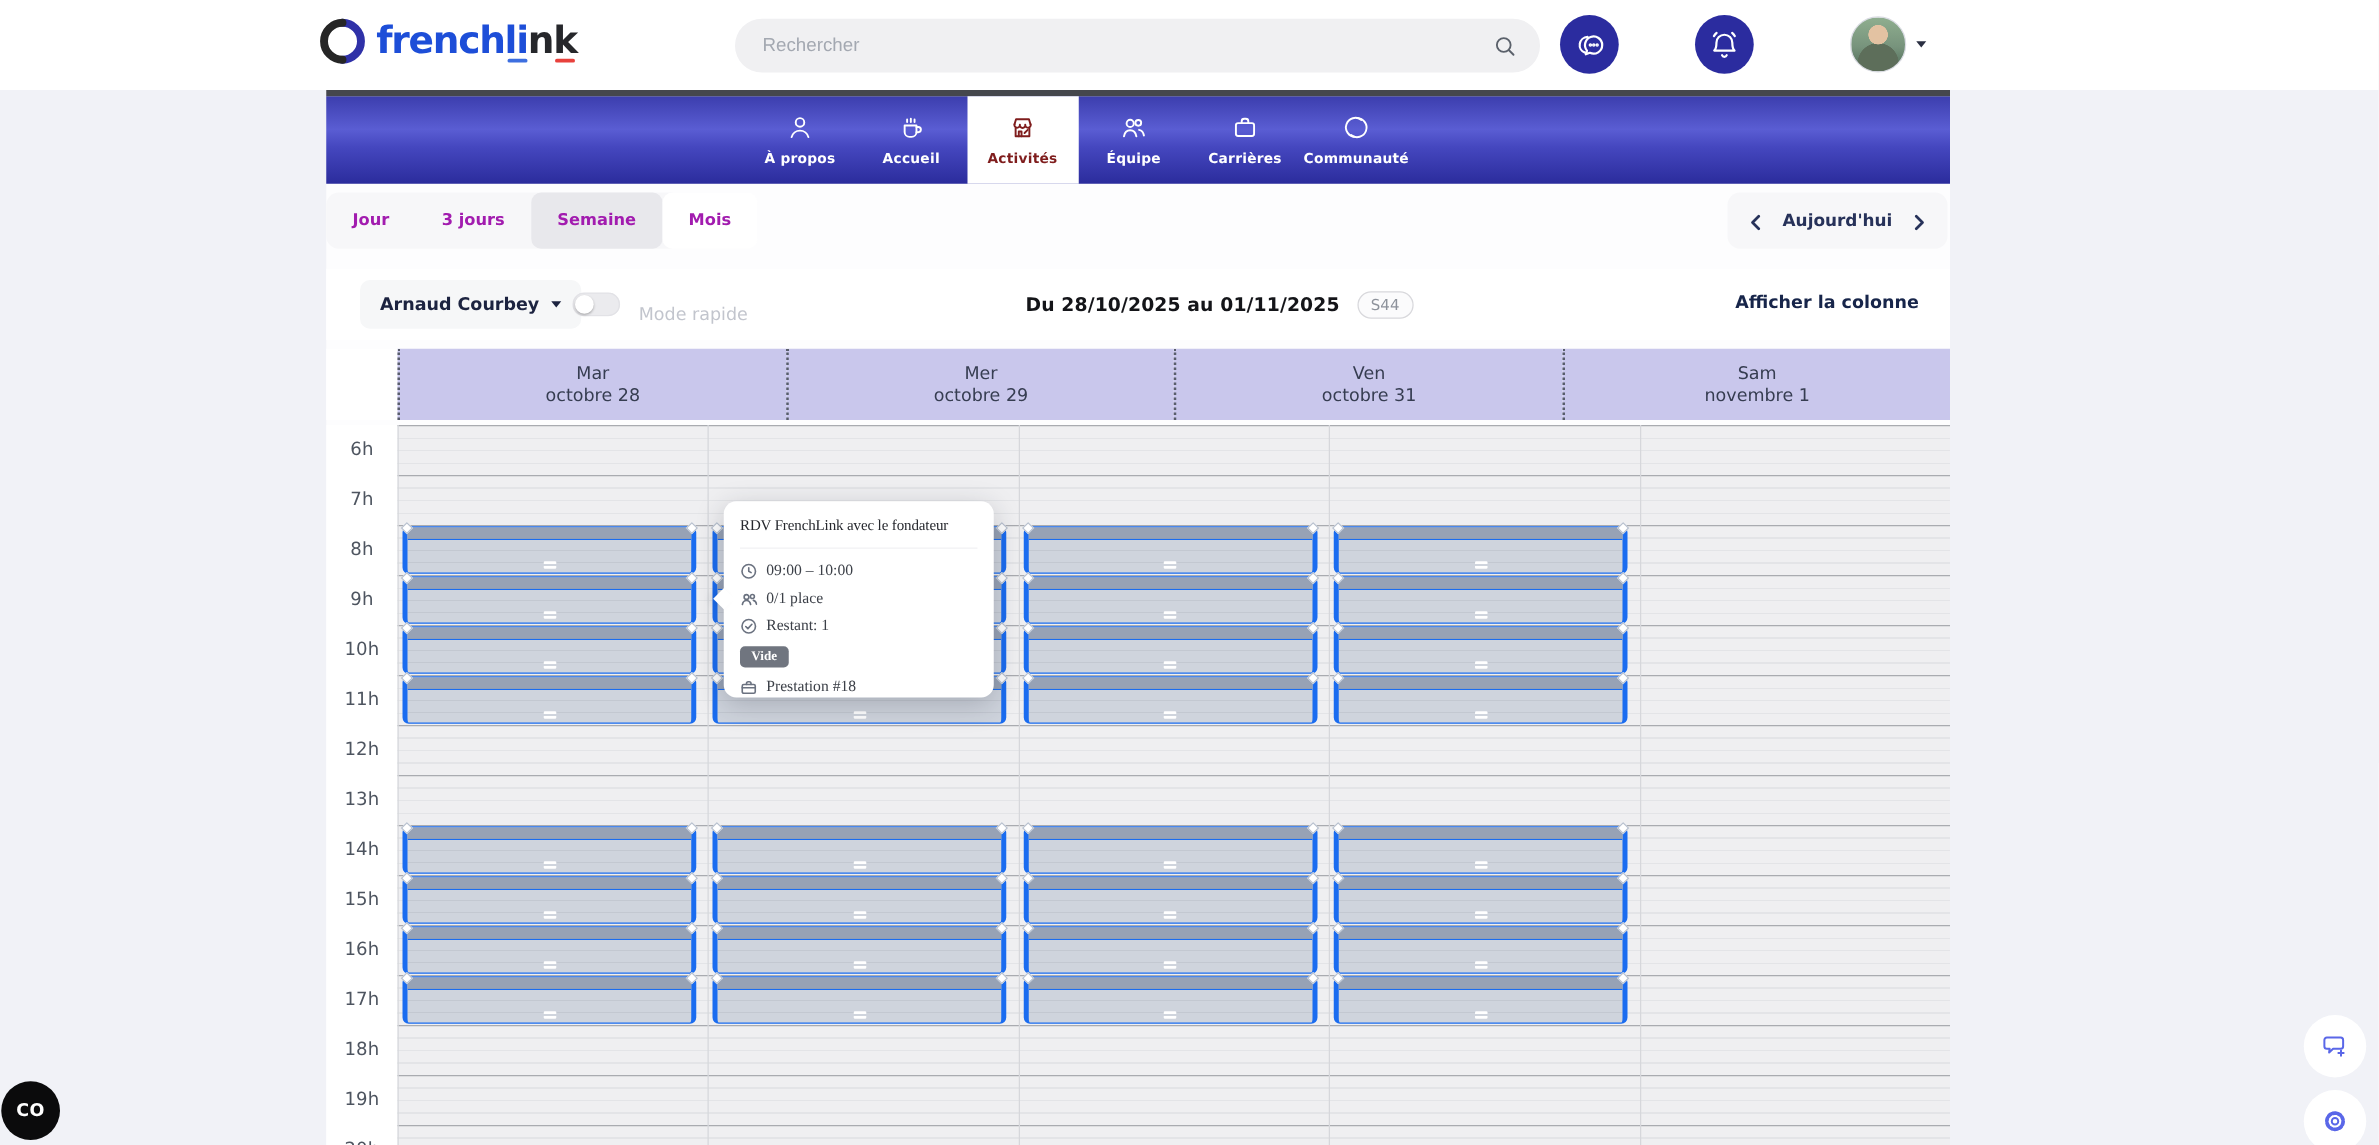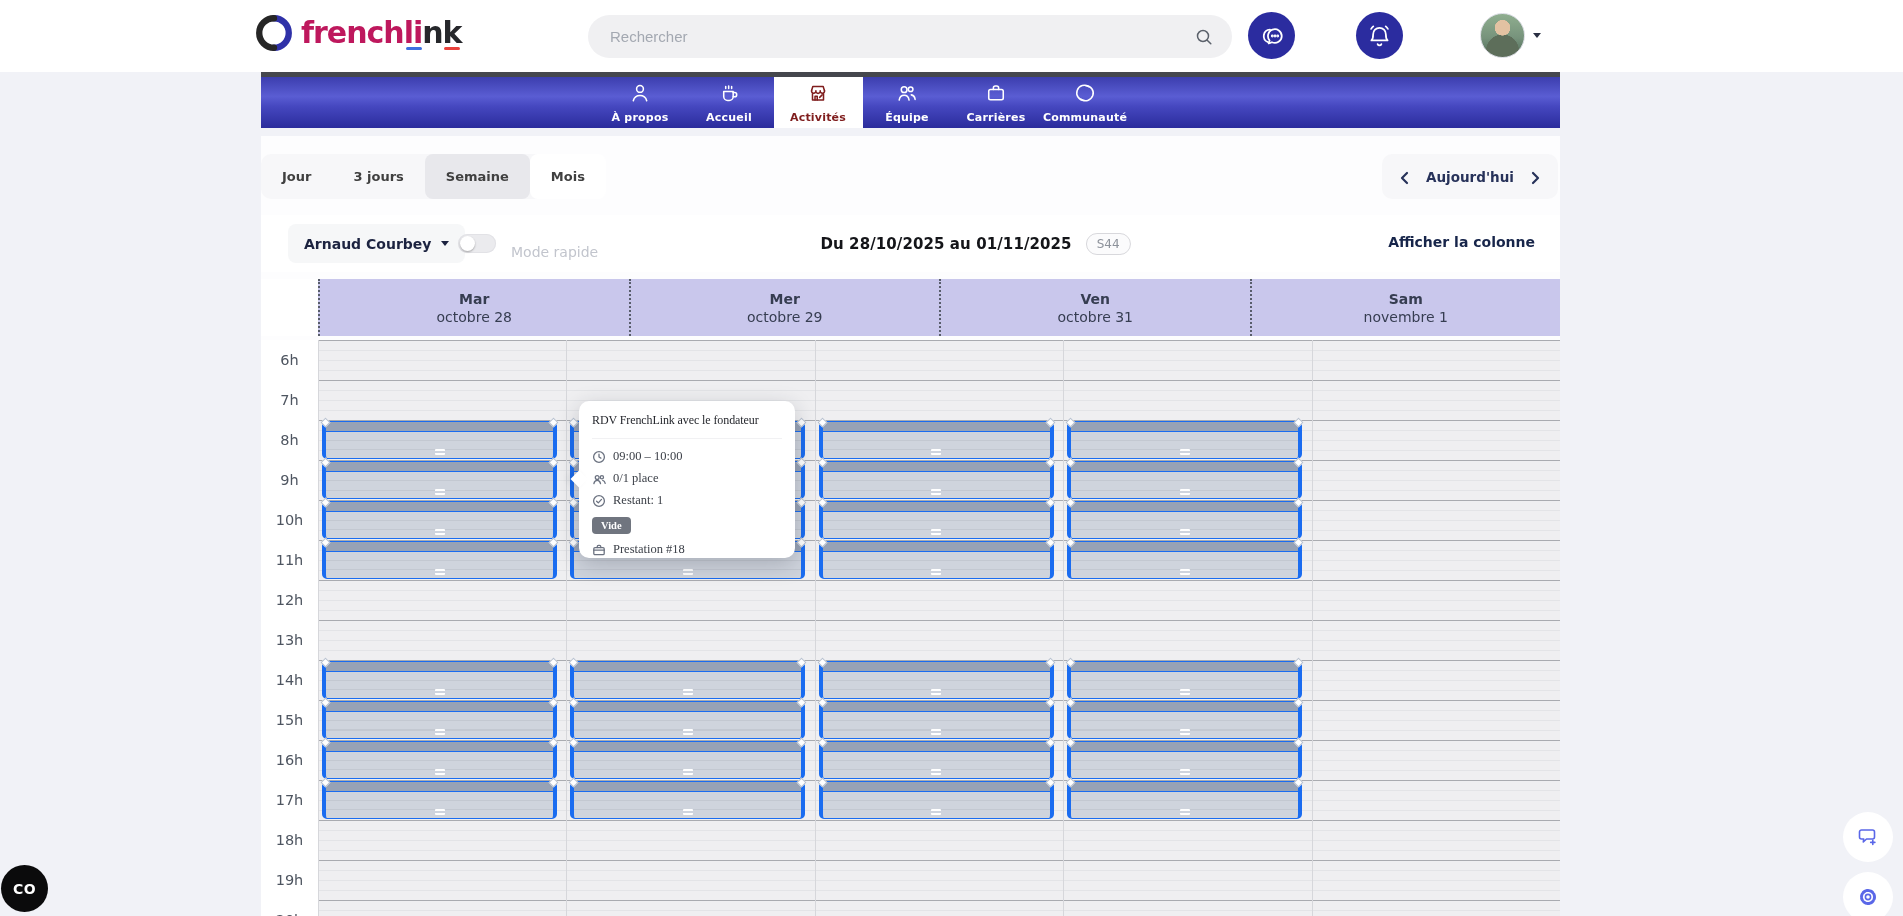--- a/index.html
+++ b/index.html
@@ -8,56 +8,56 @@
     position:relative; overflow:hidden;
     background:#f1f2f7;
     font-family:"DejaVu Sans", sans-serif;
   }
 
   
   .header { position:absolute; left:0; top:0; width:1903px; height:72px; background:#ffffff; z-index:20; }
   .brand { position:absolute; left:255px; top:14px; display:flex; align-items:center; gap:8px; }
   .brand-mark { width:38px; height:38px; }
   .brand-text { font-size:30px; font-weight:700; letter-spacing:-1px; position:relative; line-height:38px; }
-  .brand-p1 { color:#be185d; }
+  .brand-p1 { color:#1d4ed8; }
   .brand-p2 { color:#26272b; }
   .brand-underline { position:absolute; bottom:2px; height:3px; width:16px; border-radius:2px; }
   .brand-ul-blue { background:#3d6fe0; right:40px; }
   .brand-ul-red  { background:#e8413c; right:2px; }
 
   .search-bar { position:absolute; left:588px; top:15px; width:644px; height:43px; background:#f0f0f2; border-radius:22px; display:flex; align-items:center; padding:0 18px 0 22px; }
   .search-bar input { flex:1; border:none; outline:none; background:transparent; font-size:15px; color:#3a3f47; font-family:"Liberation Sans",sans-serif; }
   .search-bar input::placeholder { color:#a3a8b1; }
   .round-btn { position:absolute; top:12px; width:47px; height:47px; border-radius:50%; background:#2b2c9f; display:flex; align-items:center; justify-content:center; cursor:pointer; }
   .round-btn svg { width:27px; height:27px; stroke:#ffffff; fill:none; stroke-width:1.3; stroke-linecap:round; stroke-linejoin:round; }
   .avatar-wrap { position:absolute; left:1480px; top:13px; display:flex; align-items:center; gap:8px; cursor:pointer; }
   .avatar { width:45px; height:45px; border-radius:50%;
     background:
       radial-gradient(circle at 50% 32%, #e3c2a2 0 21%, rgba(0,0,0,0) 22%),
       radial-gradient(circle at 50% 86%, #5d6e5a 0 38%, rgba(0,0,0,0) 39%),
       linear-gradient(180deg,#8fae8f 0%,#77937c 55%,#4e6b57 100%);
     border:1px solid #d9dbe2; }
   .avatar-caret { width:0; height:0; border-left:4px solid transparent; border-right:4px solid transparent; border-top:5px solid #2a2f42; }
 
   
-  .nav { position:absolute; left:261px; top:72px; width:1299px; height:56px;
+  .nav { position:absolute; left:261px; top:72px; width:1299px; height:75px;
     background:linear-gradient(180deg,#3c3eae 0%,#5a5dd3 38%,#4547bf 58%,#2b2c9c 100%);
     border-top:5px solid #45474d; z-index:15; }
   .nav-tabs { height:100%; display:flex; justify-content:center; align-items:stretch; padding-right:96px; }
   .nav-tab { width:89px; display:flex; flex-direction:column; align-items:center; justify-content:center; gap:3px; color:#ffffff; cursor:pointer; }
   .nav-tab.active { background:#ffffff; color:#7f1d1d; }
   .nav-ic svg { width:22px; height:22px; stroke:currentColor; fill:none; stroke-width:1.4; stroke-linecap:round; stroke-linejoin:round; }
   .nav-lb { font-size:11px; font-weight:600; letter-spacing:.2px; }
 
   
   .content-bg { position:absolute; left:261px; top:136px; width:1299px; height:780px; background:#fdfdfe; }
 
   
   .view-group { position:absolute; left:261px; top:154px; height:45px; background:#f7f7f9; border-radius:10px; display:flex; align-items:stretch; z-index:5; }
-  .view-opt { border:none; background:transparent; font-family:"DejaVu Sans",sans-serif; font-size:13px; font-weight:700; color:#404040; padding:0 21px; border-radius:8px; cursor:pointer; }
+  .view-opt { border:none; background:transparent; font-family:"DejaVu Sans",sans-serif; font-size:13px; font-weight:700; color:#a21caf; padding:0 21px; border-radius:8px; cursor:pointer; }
   .view-opt.sel { background:#e8e8ec; }
   .view-opt:last-child { background:#ffffff; }
   .today-group { position:absolute; left:1382px; top:154px; width:176px; height:45px; background:#f7f7f9; border-radius:10px; display:flex; align-items:center; justify-content:space-between; padding:0 16px; z-index:5; }
   .today-label { font-size:13.5px; font-weight:700; color:#27325a; }
   .chev { width:14px; height:14px; cursor:pointer; }
   .chev svg { width:14px; height:14px; stroke:#27325a; stroke-width:2.2; fill:none; stroke-linecap:round; stroke-linejoin:round; }
 
   
   .toolbar { position:absolute; left:261px; top:215px; width:1299px; height:57px; background:#ffffff; z-index:5; }
   .user-btn { position:absolute; left:27px; top:9px; height:39px; background:#f6f7f8; border-radius:8px; border:none; display:flex; align-items:center; gap:10px; padding:0 16px; font-family:"DejaVu Sans",sans-serif; font-size:14px; font-weight:700; color:#1c2340; cursor:pointer; }
@@ -68,21 +68,21 @@
   .date-group { position:absolute; left:50%; top:0; height:57px; transform:translateX(calc(-50% + 65px)); display:flex; align-items:center; gap:14px; }
   .date-range { font-size:15px; font-weight:700; color:#141519; letter-spacing:.1px; }
   .week-badge { font-size:12px; color:#8d929b; border:1px solid #d8d8dc; background:#fbfbfc; border-radius:12px; padding:3px 10px; }
   .show-col { position:absolute; right:25px; top:19px; font-size:14px; font-weight:700; color:#17254a; cursor:pointer; }
 
   
   .day-header { position:absolute; left:261px; top:279px; width:1299px; height:57px; display:flex; z-index:4; }
   .gutter-head { width:57px; background:#ffffff; }
   .day-cells { flex:1; display:flex; }
   .day-cell { flex:1; background:#c9c7ec; border-left:2px dotted #585d6b; display:flex; flex-direction:column; align-items:center; justify-content:center; gap:2px; }
-  .day-name { font-size:14px; font-weight:700; color:#363d51; }
+  .day-name { font-size:14px; font-weight:400; color:#363d51; }
   .day-date { font-size:14px; color:#363d51; }
 
   
   .grid { position:absolute; left:261px; top:340px; width:1299px; height:576px; overflow:hidden; z-index:3; display:flex; }
   .time-gutter { width:57px; background:#ffffff; }
   .hour-label { height:40px; display:flex; align-items:center; justify-content:center; font-size:14.5px; color:#4e5560; }
   .day-area { position:relative; width:1242px; background:#efeff1; }
   .grid-rows { position:absolute; inset:0; }
   .hour-row { height:40px; border-top:1px solid #a9abb0;
     background-image:repeating-linear-gradient(180deg, rgba(0,0,0,0) 0 9px, #e3e4e7 9px 10px); cursor:pointer; }

